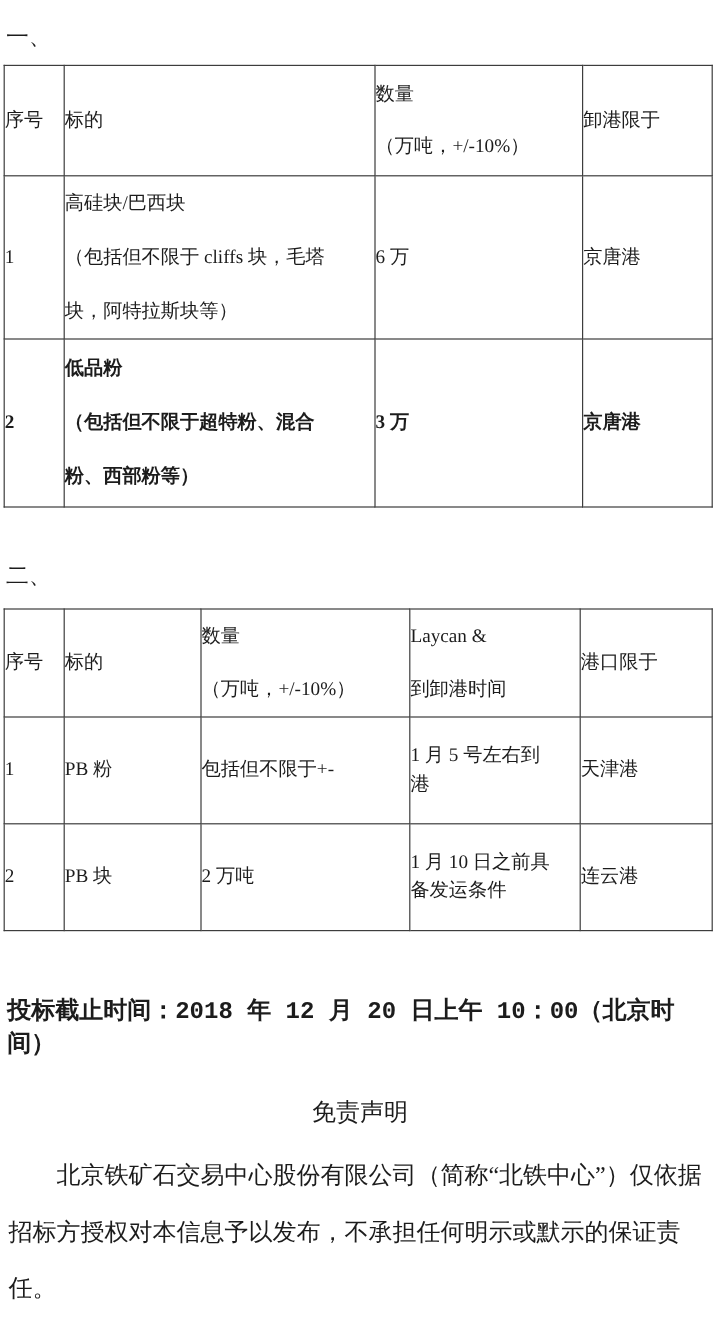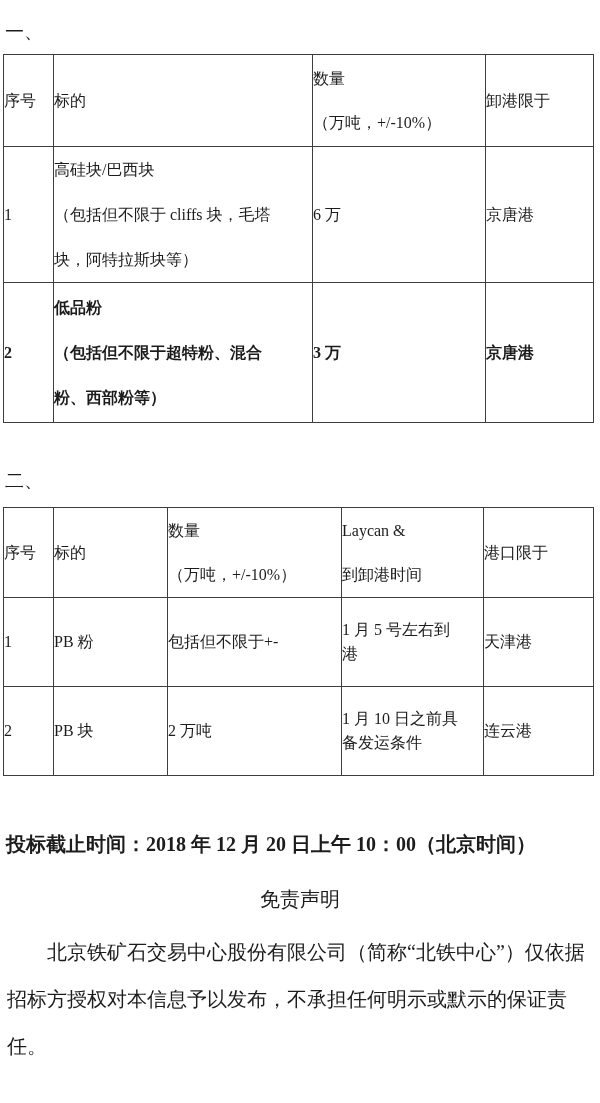--- a/index.html
+++ b/index.html
@@ -50,20 +50,21 @@
   .t1 .r1 td { height: 135px; }
   .t1 .r2 td { height: 140px; font-weight: bold; }
   .t2 th { height: 90px; line-height: 44px; }
   .t2 td { height: 89px; line-height: 24px; }
 
   .deadline {
     margin: 54px 0 0 6px;
     font-size: 20px;
     font-weight: bold;
     line-height: 28px;
+    font-family: Liberation Mono, monospace;
   }
   .disclaimer-title {
     margin-top: 27px;
     text-align: center;
     font-size: 20px;
     line-height: 28px;
   }
   .disclaimer-body {
     margin: 16px 6px 0 7px;
     font-size: 20px;

